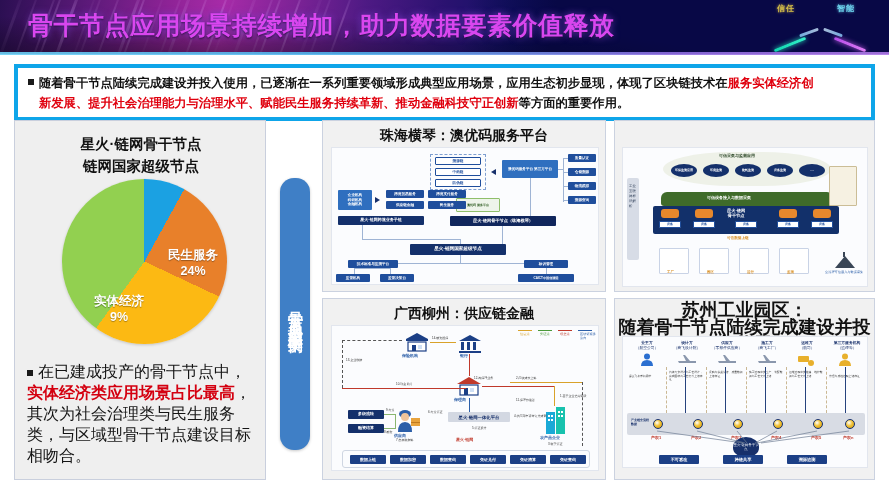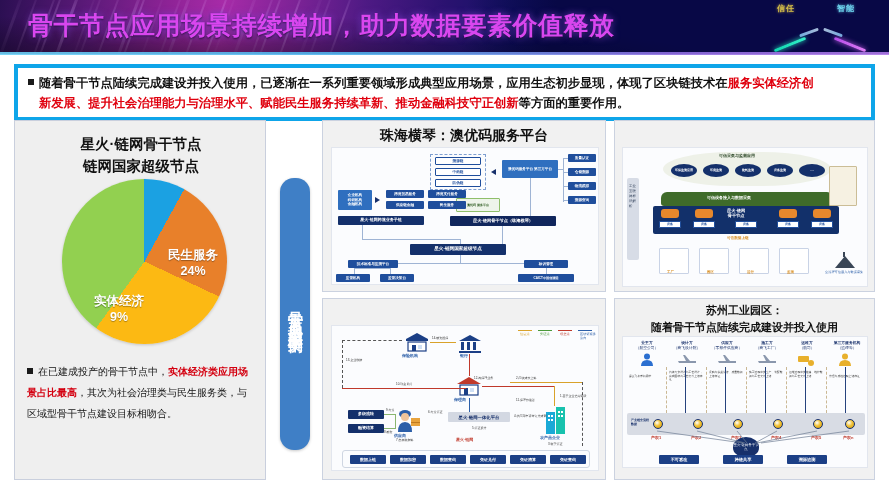--- a/index.html
+++ b/index.html
@@ -99,21 +99,21 @@
   .slice-lbl { position: absolute; text-align: center; color: #fff; font-weight: bold; text-shadow: 0 1px 1px rgba(0,0,0,.35); }
   .slice-lbl .nm { display: block; font-size: 12.5px; line-height: 16px; }
   .slice-lbl .pc { display: block; font-size: 12.5px; line-height: 16px; }
   .lbl-fin { left: 88px; top: 22px; width: 70px; }
   .lbl-liv { left: 96px; top: 68px; width: 70px; }
   .lbl-soc { left: 62px; top: 124px; width: 70px; }
   .lbl-eco { left: 20px;  top: 66px; width: 74px; margin-top: 48px; }
 
   .left-note {
     position: absolute; left: 12px; top: 240px; width: 228px;
-    font-size: 10px; line-height: 21px; color: #141414; font-weight: 500;
+    font-size: 16px; line-height: 21px; color: #141414; font-weight: 500;
   }
   .left-note .bullet-sq { vertical-align: 1px; }
   .left-note b { color: #d40010; font-weight: bold; }
 
   
   .vlabel {
     position: absolute; left: 280px; top: 178px; width: 30px; height: 272px;
     background: #3f7fc6; border-radius: 14px;
     display: flex; align-items: center; justify-content: center;
     box-shadow: 0 1px 3px rgba(0,0,0,.22);
@@ -122,21 +122,21 @@
     writing-mode: vertical-rl; text-orientation: upright;
     font-size: 15px; font-weight: bold; color: #ffffff; letter-spacing: 3px;
   }
 
   
   .case { position: absolute; background: #f1f1f1; border: 1px solid #cbd2e0; }
   .case-title {
     position: absolute; left: 0; top: 6px; width: 100%; text-align: center;
     font-size: 14px; font-weight: bold; color: #111; line-height: 17px;
   }
-  .case-title.two { font-size: 11px; top: 3px; }
+  .case-title.two { font-size: 18px; top: 3px; }
   .case-canvas {
     position: absolute; background: #fbfcfe; border: 1px solid #e2e6ee;
     overflow: hidden;
   }
   .c-tl { left: 322px; top: 120px; width: 284px; height: 172px; }
   .c-tr { left: 614px; top: 120px; width: 261px; height: 172px; }
   .c-bl { left: 322px; top: 298px; width: 284px; height: 182px; }
   .c-br { left: 614px; top: 298px; width: 261px; height: 182px; }
 
   
@@ -399,20 +399,21 @@
       <div class="wh-card" style="left:206px; top:18px; width:28px; height:40px; background:#f6f1e2; border-color:#cbbd96;"></div>
       <svg style="position:absolute; left:208px; top:104px; width:28px; height:18px;" viewBox="0 0 28 18">
         <path d="M4 16 L14 4 L24 16 Z" fill="#3a4656"></path>
         <rect x="12" y="0" width="2" height="5" fill="#3a4656"></rect>
       </svg>
       <div class="tiny" style="left:202px; top:122px; width:40px; font-size:3.2px; color:#2b5ea8;">全流程可信接入与数据采集</div>
     </div>
   </div>
 
   <div class="case c-bl">
+    <div class="case-title">广西柳州：供应链金融</div>
     <div class="case-canvas" style="left:8px; top:26px; width:268px; height:146px;">
 
       <div class="tiny" style="left:188px; top:6px; font-size:3.2px; color:#d9a22a;">信息流</div>
       <div class="tiny" style="left:208px; top:6px; font-size:3.2px; color:#4a9a3a;">凭证流</div>
       <div class="tiny" style="left:228px; top:6px; font-size:3.2px; color:#c0392b;">现金流</div>
       <div class="tiny" style="left:248px; top:6px; font-size:3.2px; color:#2b5ea8;">区块链服务流向</div>
       <div class="line h" style="left:186px; top:4px; width:14px; background:#d9a22a;"></div>
       <div class="line h" style="left:206px; top:4px; width:14px; background:#4a9a3a;"></div>
       <div class="line h" style="left:226px; top:4px; width:14px; background:#c0392b;"></div>
       <div class="line h" style="left:246px; top:4px; width:14px; background:#2b5ea8;"></div>

